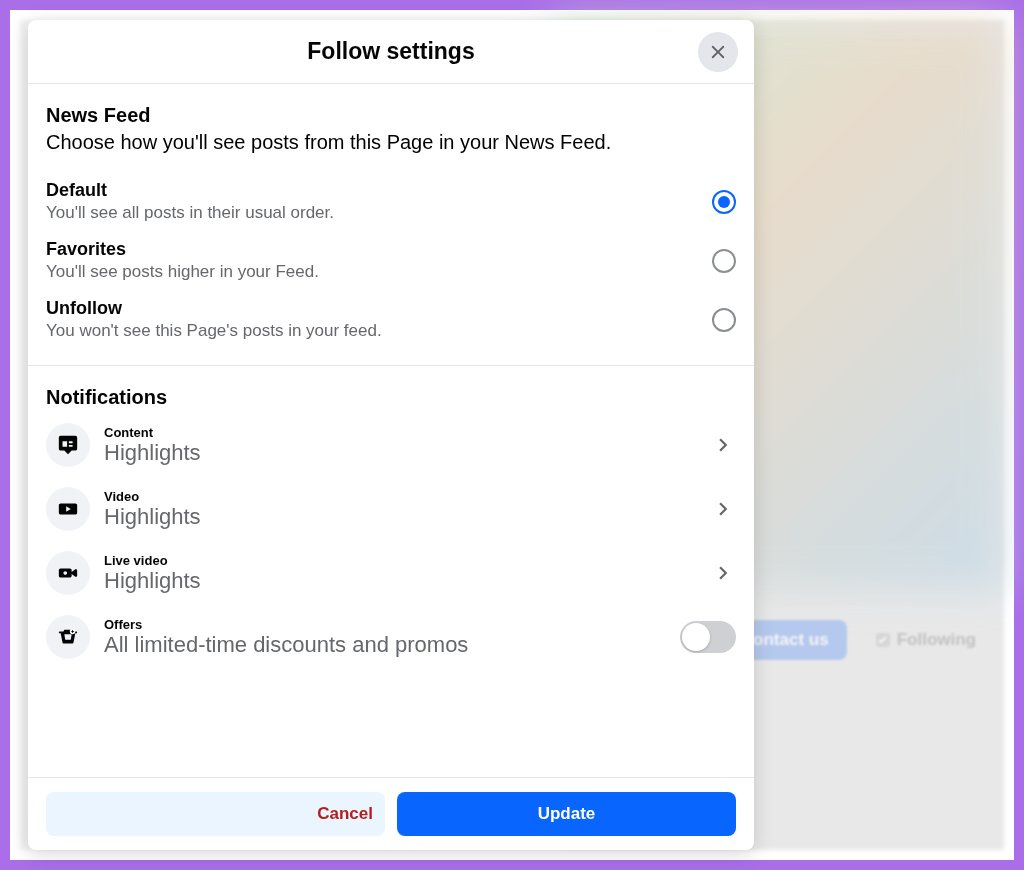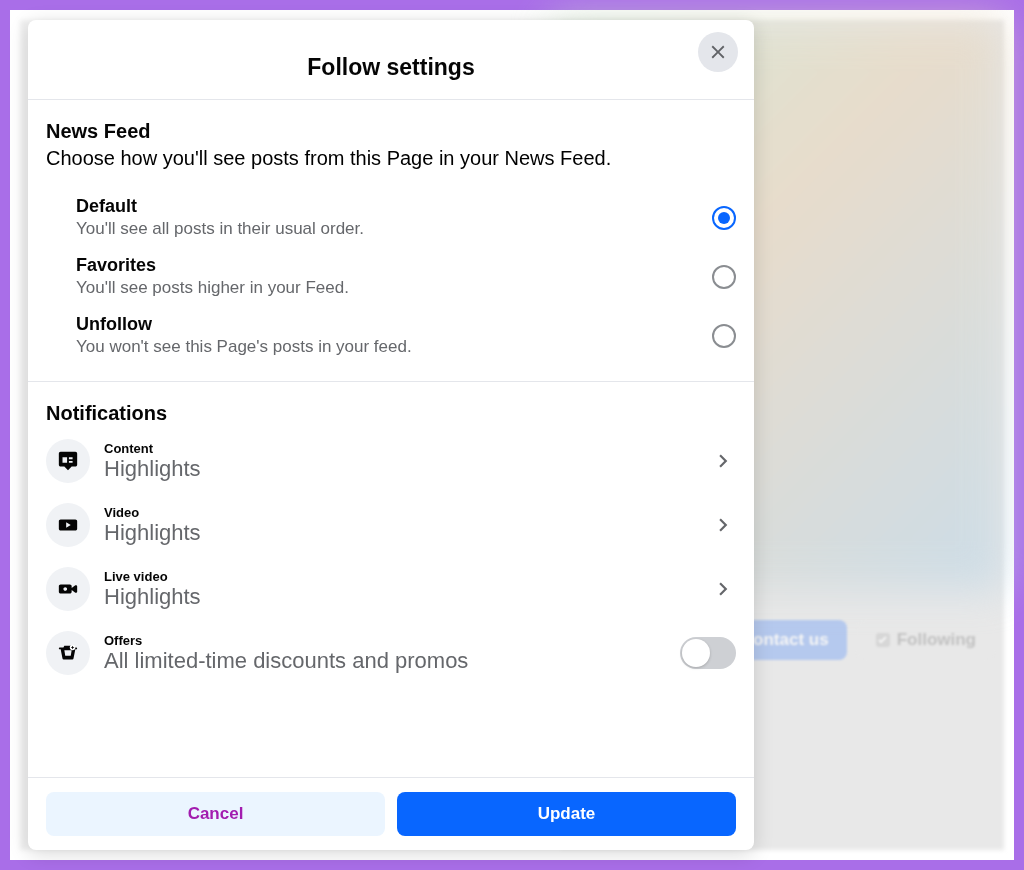--- a/index.html
+++ b/index.html
@@ -80,21 +80,20 @@
       align-items: center;
       justify-content: center;
       padding: 18px 16px;
       position: relative;
       border-bottom: 1px solid #e4e6eb;
     }
     .modal-title {
       font-size: 23px;
       font-weight: 700;
       color: #050505;
-      margin-top: 16px;
     }
     .close-btn {
       position: absolute;
       right: 16px;
       top: 12px;
       width: 40px;
       height: 40px;
       border-radius: 50%;
       background: #e4e6eb;
       display: flex;
@@ -131,21 +130,20 @@
     }
     .radio-item {
       display: flex;
       align-items: center;
       justify-content: space-between;
       padding: 8px 0;
       cursor: pointer;
     }
     .radio-text {
       flex: 1;
-      margin-left: 30px;
     }
     .radio-label {
       font-size: 18px;
       font-weight: 600;
       color: #050505;
       margin-bottom: 2px;
     }
     .radio-desc {
       font-size: 17px;
       color: #65676b;
@@ -241,21 +239,22 @@
       padding: 12px;
       border-radius: 8px;
       font-size: 17px;
       font-weight: 600;
       text-align: center;
       cursor: pointer;
       border: none;
     }
     .btn.cancel {
       background: #ebf5ff;
-      color: #a21caf;
+      color: #b91c1c;
+      text-align: right;
     }
     .btn.primary {
       background: #0866ff;
       color: #fff;
     }
   </style>
 </head>
 <body>
 
 <div class="outer-frame">

